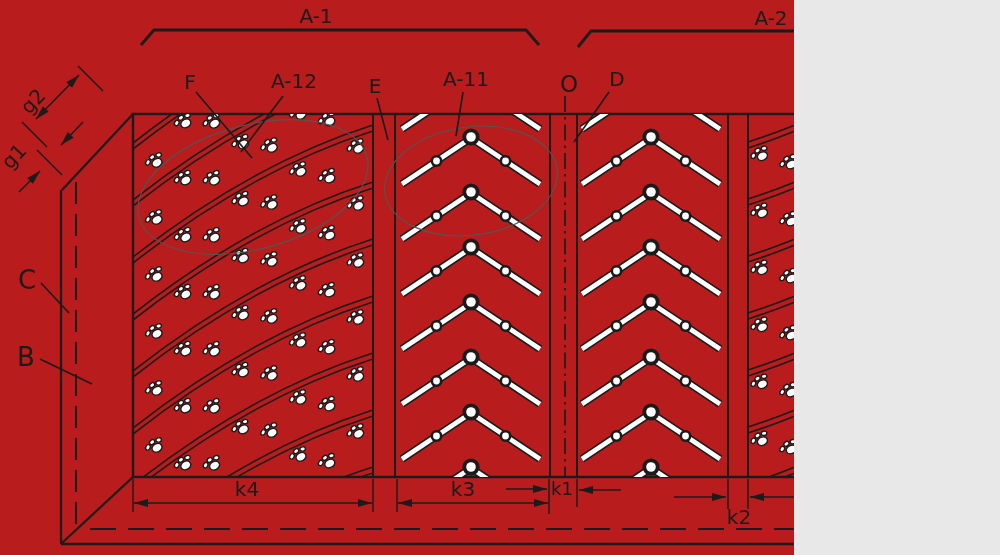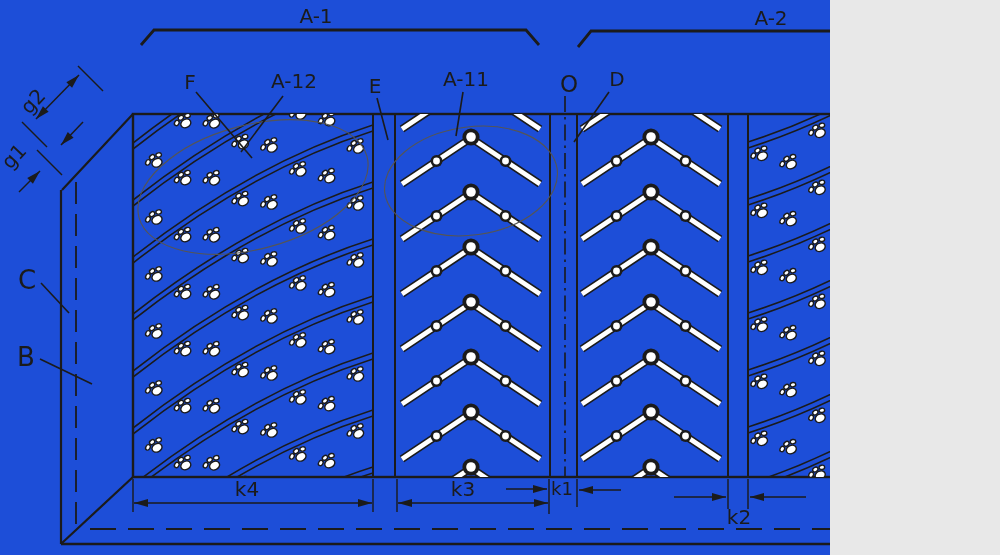--- a/index.html
+++ b/index.html
@@ -1,17 +1,17 @@
 <!DOCTYPE html>
 <html style="--ink: #1b1b1b;"><head>
 <meta charset="utf-8">
 <style>
   html,body{margin:0;padding:0;background:#e8e8e8;}
-  .stage{position:relative;width:794px;height:555px;background:#1d4ed8;overflow:hidden;
-         font-family:"DejaVu Sans",sans-serif;padding-left:36px;}
+  .stage{position:relative;width:794px;height:555px;background:#b91c1c;overflow:hidden;
+         font-family:"DejaVu Sans",sans-serif;}
   svg{position:absolute;left:0;top:0;}
   text{fill:var(--ink,#1b1b1b);}
   .lbl{font-size:20px;}
   .lbl-o{font-size:23px;}
   .lbl-big{font-size:26px;}
   .dim{font-size:20px;}
   .dim-sm{font-size:18px;}
   .mid{text-anchor:middle;}
 </style>
 </head>

